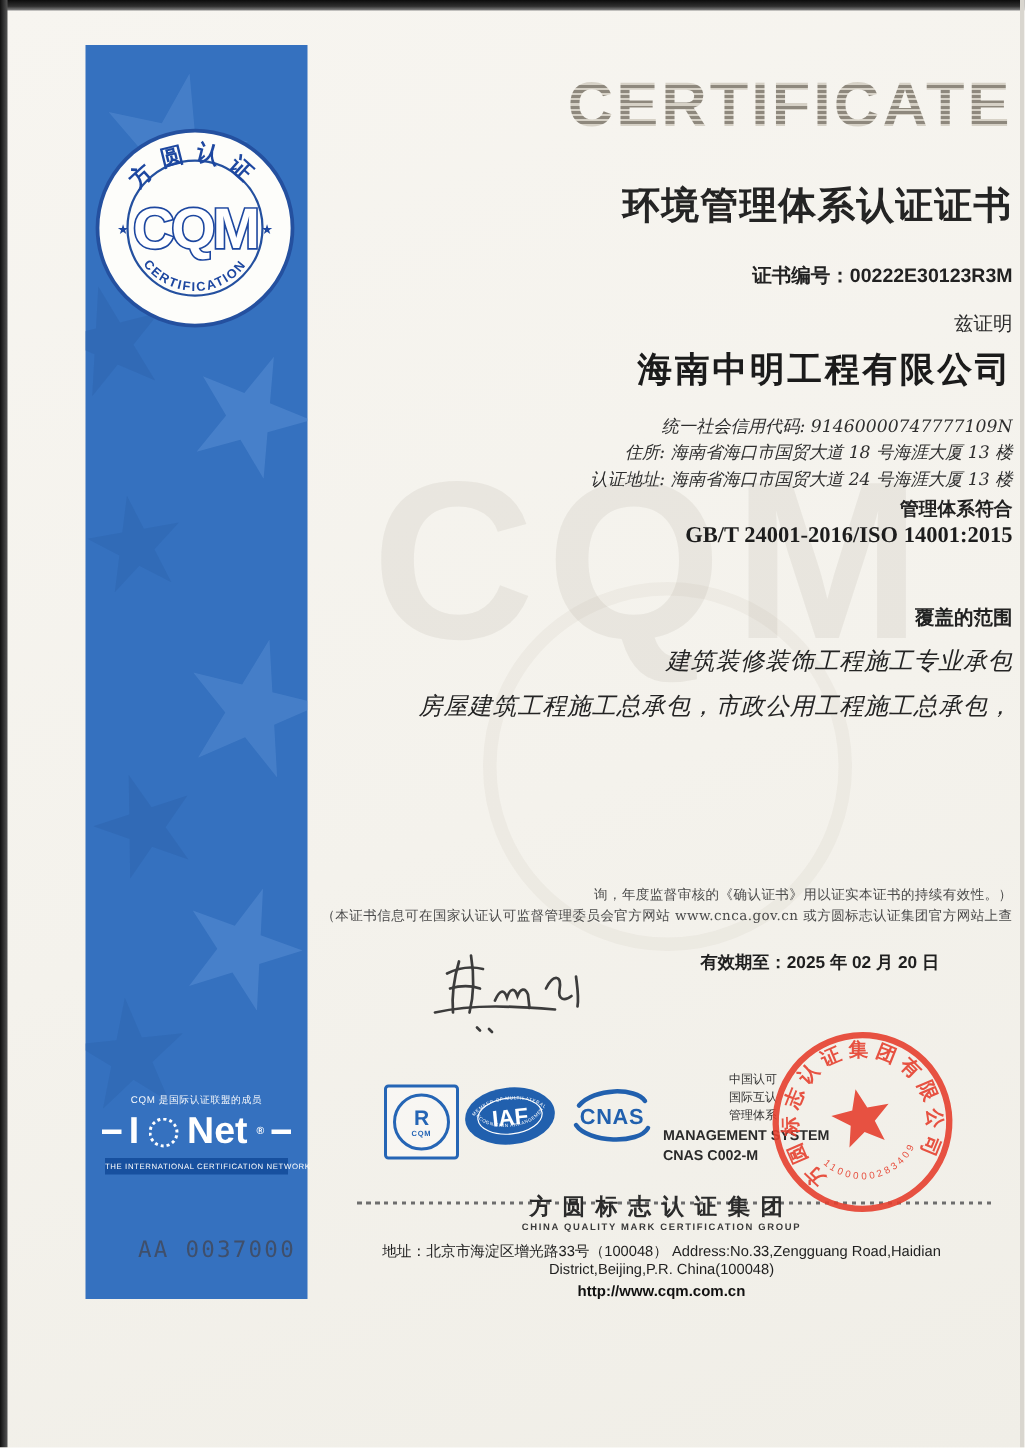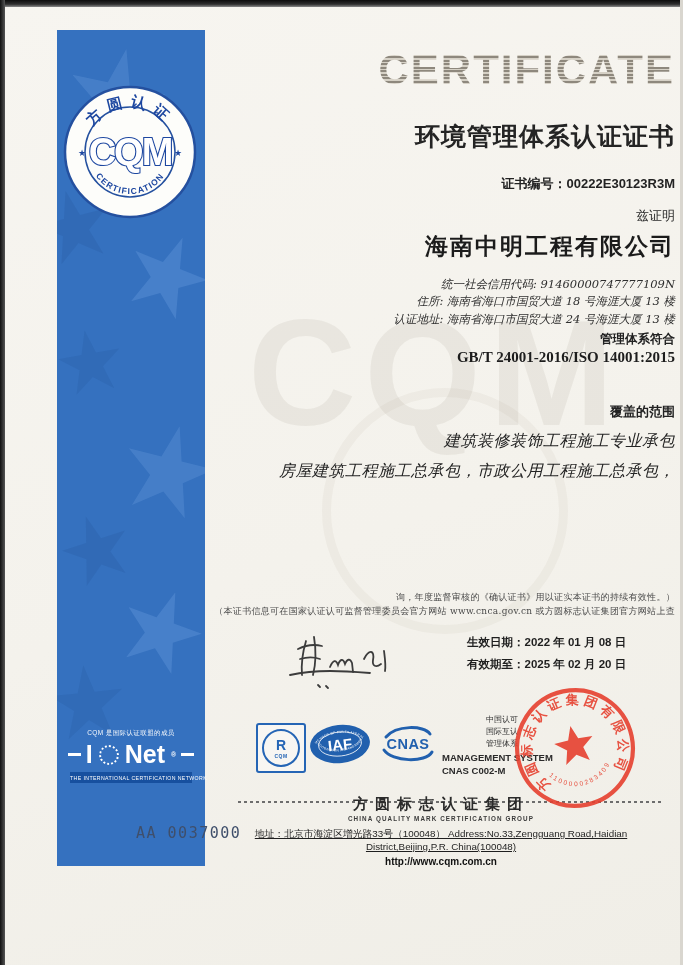--- a/index.html
+++ b/index.html
@@ -28,21 +28,21 @@
   .iqnet-member { font-size:6.5px; letter-spacing:.4px; opacity:.95; white-space:nowrap; }
   .iqnet-name { margin-top:2px; display:flex; align-items:center; justify-content:center; gap:5px;
     font-size:25px; font-weight:bold; }
   .iqnet-dash { width:13px; height:3px; background:#fff; }
   .qcircle { display:inline-block; width:16px; height:16px; border:2.5px dotted #fff; border-radius:50%; margin:0 1px; }
   .iqnet-reg { font-size:7px; vertical-align:top; margin-left:1px; }
   .iqnet-tagline { margin:3px auto 0; width:122px; background:#17509f; font-size:5.2px;
     letter-spacing:.4px; padding:2.5px 0; white-space:nowrap; }
 
   .serial { left:92px; top:824px; font-family:"DejaVu Sans Mono",monospace; font-size:15px;
-    color:#3f4f6b; letter-spacing:1.5px; z-index:3;margin-left:44px; }
+    color:#3f4f6b; letter-spacing:1.5px; z-index:3; }
 
   
   .wm-cqm { left:195px; top:298px; width:480px; text-align:center; font-size:150px; font-weight:900;
     letter-spacing:8px; color:rgba(158,148,128,0.13); z-index:0; line-height:1; }
   .wm-circle { left:322px; top:388px; width:228px; height:228px; border:9px solid rgba(150,140,120,0.07);
     border-radius:50%; z-index:0; }
 
   
   .content { left:195px; top:0; width:480px; z-index:2; }
   .content > div { position:absolute; width:100%; text-align:right; }
@@ -85,21 +85,21 @@
   .accred-en { font-size:9.5px; font-weight:bold; margin-top:2px; color:#2a2a2a; }
 
   .stamp { left:505px; top:678px; width:140px; height:140px; transform:rotate(-12deg);
     opacity:.9; z-index:5; }
 
   .footer-divider { left:238px; top:801px; width:424px; height:1.5px;
     background:repeating-linear-gradient(90deg,#6d6d6d 0 3px,transparent 3px 6px); z-index:2; }
   .footer { left:213px; top:795px; width:456px; text-align:center; color:#2b2b2b; z-index:2; }
   .footer-cn { font-size:15px; font-weight:bold; letter-spacing:7px; }
   .footer-en { font-size:6.3px; font-weight:bold; letter-spacing:1.1px; margin-top:1px; color:#3a3a3a; }
-  .footer-addr { font-size:9.8px; margin-top:6px; color:#1f1f1f;text-decoration:underline; }
+  .footer-addr { font-size:9.8px; margin-top:6px; color:#1f1f1f; }
   .footer-url { font-size:10px; font-weight:bold; margin-top:4px; color:#111; }
 </style>
 </head>
 <body>
 
 <div class="abs edge-top"></div>
 <div class="abs edge-left"></div>
 <div class="abs edge-right"></div>
 
 <div class="abs band">
@@ -181,21 +181,20 @@
   <path d="M26,24 c8,-4 16,-5 24,-3"></path>
   <path d="M42,12 c2,12 2,26 -1,38"></path>
   <path d="M28,34 c7,-2 14,-2 20,0"></path>
   <path d="M58,42 c3,-7 6,-8 8,-2 c2,-6 5,-7 7,-1 c2,-5 5,-6 7,-1 l1,9"></path>
   <path d="M92,34 c5,-10 11,-9 9,1 c-1,6 3,8 8,4"></path>
   <path d="M112,26 c1,8 2,14 1,20"></path>
   <path d="M46,60 l2,2 M54,61 l2,2"></path>
 </svg>
 
 <div class="abs dates">
-  <div>生效日期：2022 年 01 月 08 日</div>
   <div>有效期至：2025 年 02 月 20 日</div>
 </div>
 
 <div class="abs rcqm">
   <div class="rcqm-circle">
     <div class="rcqm-r">R</div>
     <div class="rcqm-cqm">CQM</div>
   </div>
 </div>
 

